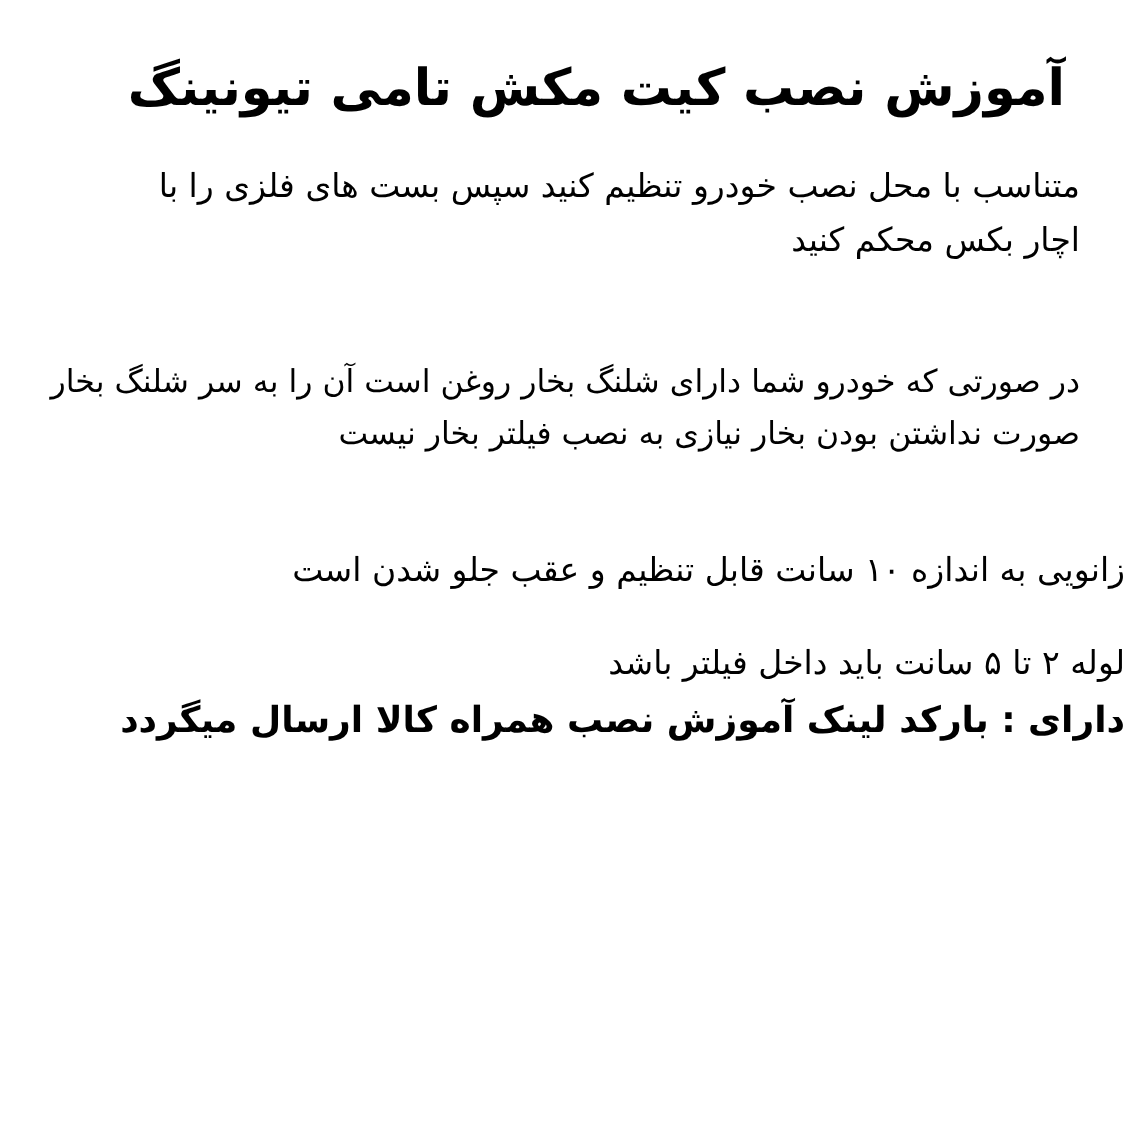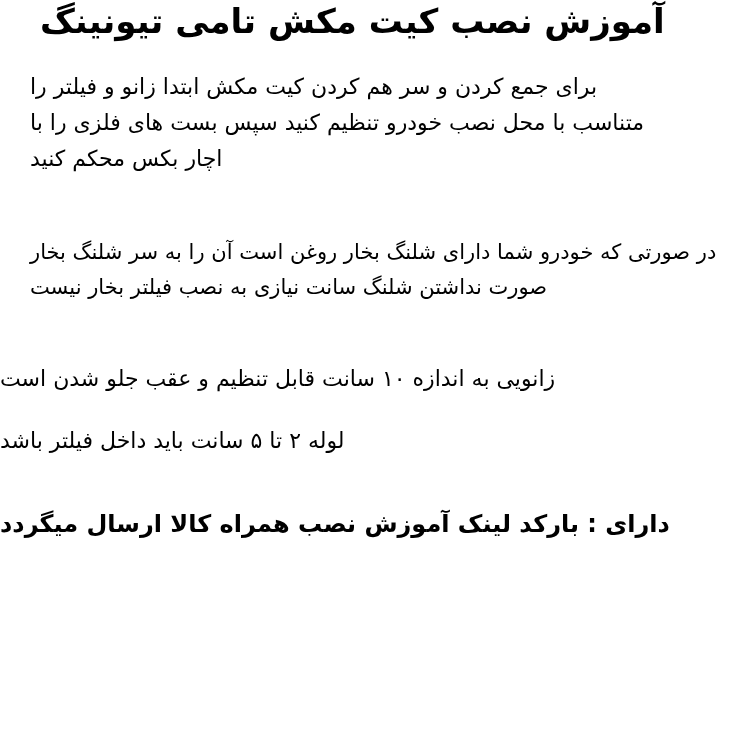--- a/index.html
+++ b/index.html
@@ -9,21 +9,22 @@
   body {
     width: 750px;
     height: 750px;
     background: #ffffff;
     overflow: hidden;
     font-family: "DejaVu Sans", sans-serif;
     color: #000000;
   }
   .doc {
     direction: rtl;
-    text-align: left;
+    text-align: right;
+    padding-top: 38px;
   }
   .title {
     font-size: 34px;
     font-weight: 700;
     line-height: 1.25;
     margin: 0 40px 26px 40px;
     letter-spacing: 0px;
   }
   .para {
     margin: 0 30px;
@@ -42,44 +43,42 @@
     white-space: nowrap;
   }
   .single-line {
     font-size: 22px;
     line-height: 35px;
   }
   .elbow-line {
     margin-bottom: 27px;
   }
   .pipe-line {
-    margin-bottom: 46px;
   }
   .note-line {
     font-size: 24px;
     font-weight: 700;
     line-height: 40px;
   }
 </style>
 </head>
 <body>
 
 <div class="doc">
 
   <h1 class="title">آموزش نصب کیت مکش تامی تیونینگ</h1>
 
   <div class="para para-assembly">
-    <div class="line">برای جمع کردن و سر هم کردن کیت مکش ابتدا زانو و فیلتر را</div>
     <div class="line">متناسب با محل نصب خودرو تنظیم کنید سپس بست های فلزی را با</div>
     <div class="line">اچار بکس محکم کنید</div>
   </div>
 
   <div class="para para-vapor">
     <div class="line">در صورتی که خودرو شما دارای شلنگ بخار روغن است آن را به سر شلنگ بخار</div>
-    <div class="line">صورت نداشتن شلنگ سانت نیازی به نصب فیلتر بخار نیست</div>
+    <div class="line">صورت نداشتن بودن بخار نیازی به نصب فیلتر بخار نیست</div>
   </div>
 
   <div class="single-line elbow-line">زانویی به اندازه ۱۰ سانت قابل تنظیم و عقب جلو شدن است</div>
 
   <div class="single-line pipe-line">لوله ۲ تا ۵ سانت باید داخل فیلتر باشد</div>
 
   <div class="note-line">دارای : بارکد لینک آموزش نصب همراه کالا ارسال میگردد</div>
 
 </div>
 

